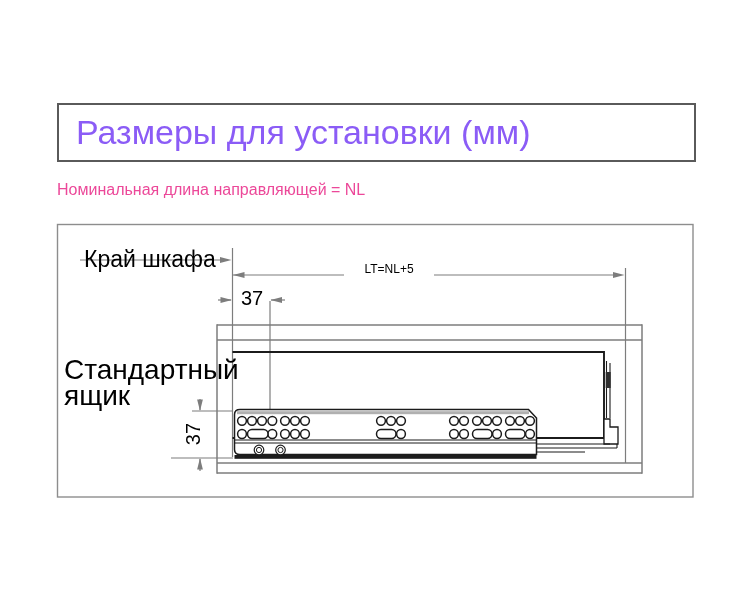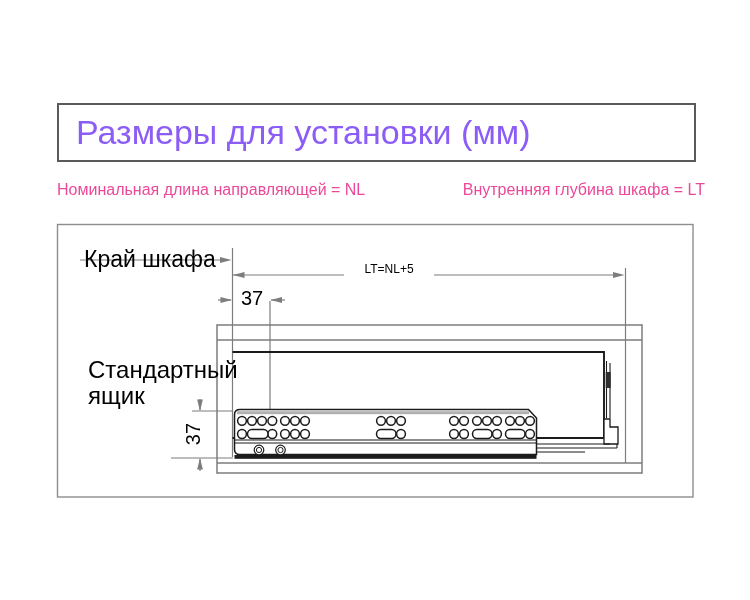--- a/index.html
+++ b/index.html
@@ -15,38 +15,37 @@
     position:absolute;left:17px;top:0;line-height:55px;font-size:34px;color:#8b5cf6;
     letter-spacing:0px;white-space:nowrap;
   }
   .legend-row{
     position:absolute;left:57px;top:181px;width:648px;display:flex;
     justify-content:space-between;font-size:16px;color:#ec4899;
   }
   .cab-edge{left:84px;top:227px;font-size:23px;margin-top:19px;}
   .lt-dim{left:389px;top:262px;font-size:12px;transform:translateX(-50%);}
   .dim37h{left:252px;top:287px;font-size:20px;transform:translateX(-50%);}
-  .drawer-lbl{position:absolute;left:88px;top:357px;width:135px;font-size:24px;line-height:26px;}
+  .drawer-lbl{position:absolute;left:64px;top:357px;width:135px;font-size:28px;line-height:26px;}
   .dim37v{
     left:193px;top:434px;font-size:20px;
     transform:translate(-50%,-50%) rotate(-90deg);
   }
 </style>
 </head>
 <body>
 
 <div id="canvas">
 
   <div class="title-box">
     <div class="title-text">Размеры для установки (мм)</div>
   </div>
 
   <div class="legend-row">
     <span>Номинальная длина направляющей = NL</span>
-    <span>Внутренняя глубина шкафа = LT</span>
   </div>
 
   <svg id="drawing" viewBox="0 0 750 600">
 
     <rect x="57.5" y="224.5" width="635.5" height="272.5" fill="none" stroke="#8d8d8d" stroke-width="1.4"></rect>
 
     <g stroke="#7d7d7d" stroke-width="1.2" fill="none">
 
       <line x1="80" y1="260" x2="224" y2="260"></line>
 

